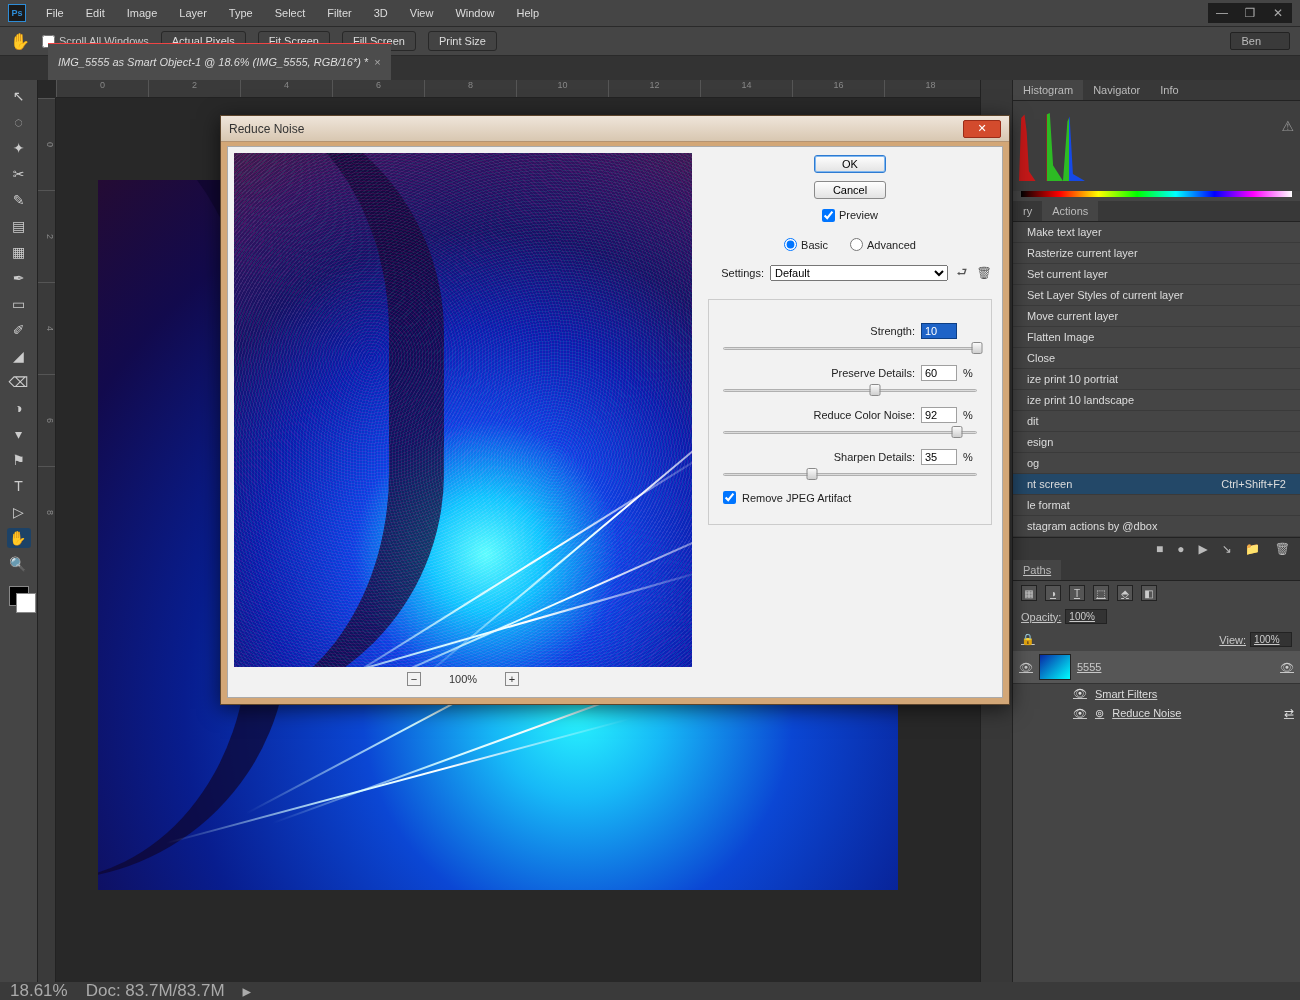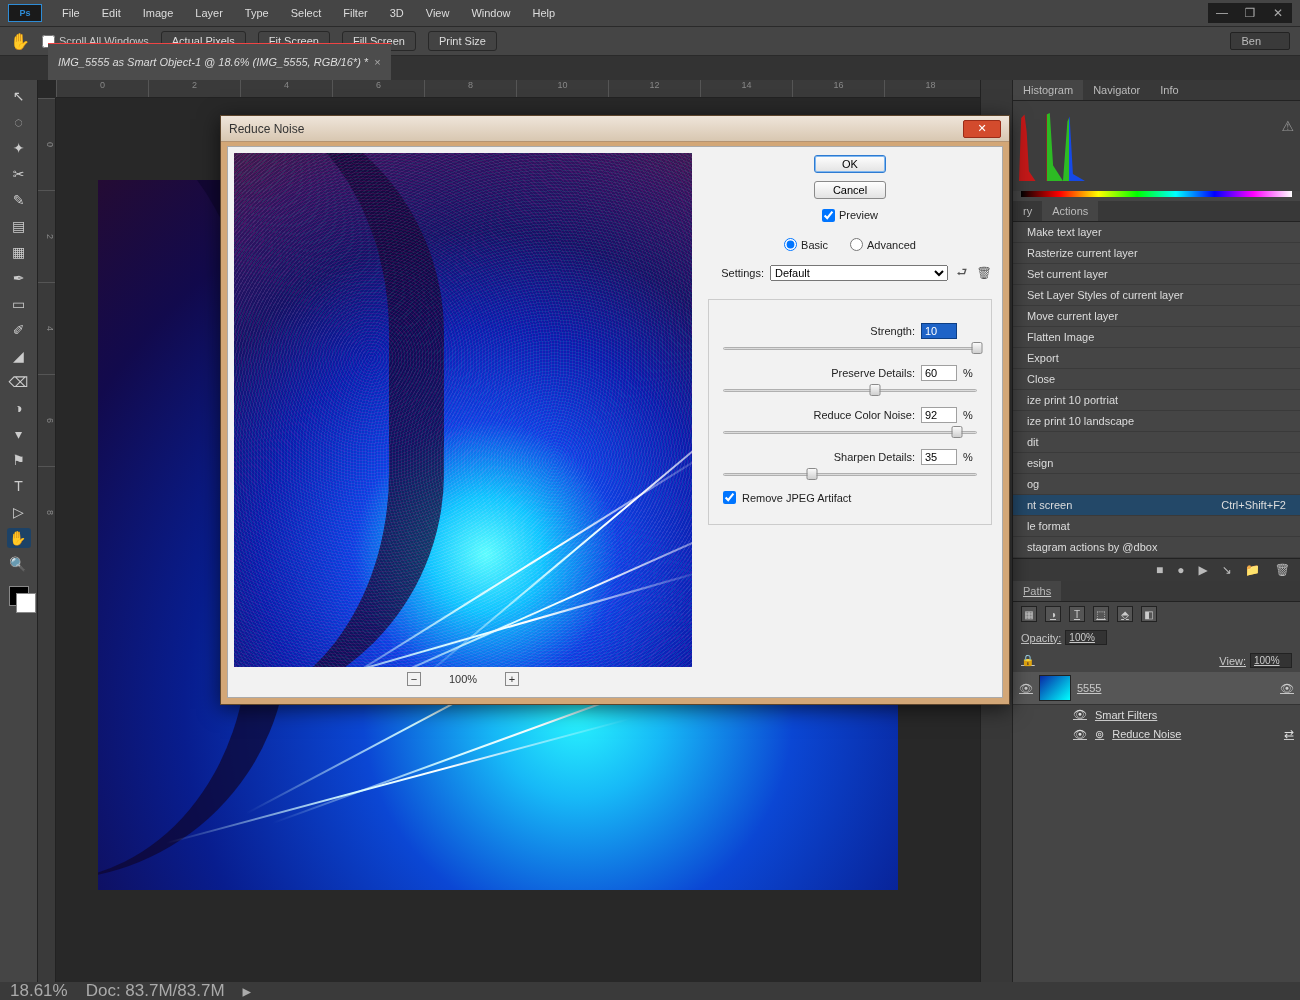--- a/index.html
+++ b/index.html
@@ -1,19 +1,19 @@
 <!DOCTYPE html>
 <html><head>
 <meta charset="utf-8">
 <style>
   * { margin:0; padding:0; box-sizing:border-box; font-family:"Segoe UI",Tahoma,Arial,sans-serif; }
   body { width:1300px; height:1000px; background:#282828; color:#c8c8c8; font-size:11px; overflow:hidden; position:relative; }
   
   .menubar { height:26px; background:#454545; display:flex; align-items:center; padding:0 8px; gap:2px; }
-  .ps-logo { width:34px; height:18px; background:#1a1a1a; border:1px solid #2e8cd6; color:#2e8cd6; font-weight:bold; font-size:9px; display:flex; align-items:center; justify-content:center; margin-right:8px; }
+  .ps-logo { width:18px; height:18px; background:#1a1a1a; border:1px solid #2e8cd6; color:#2e8cd6; font-weight:bold; font-size:9px; display:flex; align-items:center; justify-content:center; margin-right:8px; }
   .menubar .menu-item { padding:4px 10px; color:#ddd; cursor:default; }
   .window-controls { margin-left:auto; display:flex; gap:0; }
   .window-controls .wc { width:28px; height:20px; background:#1e1e1e; display:flex; align-items:center; justify-content:center; color:#aaa; font-size:12px; }
   
   .options-bar { height:30px; background:#454545; border-top:1px solid #2a2a2a; border-bottom:1px solid #2a2a2a; display:flex; align-items:center; padding:0 10px; gap:12px; }
   .opt-icon { font-size:16px; color:#ddd; }
   .opt-check { display:flex; align-items:center; gap:4px; }
   .opt-btn { background:#434343; border:1px solid #282828; padding:3px 10px; color:#ddd; border-radius:3px; font-size:11px; }
   .user-dd { margin-left:auto; background:#3a3a3a; border:1px solid #222; padding:2px 28px 2px 10px; color:#bbb; border-radius:2px; position:relative; }
   
@@ -226,23 +226,20 @@
             <div class="act-item">
               <span>Set Layer Styles of current layer</span>
             </div>
             <div class="act-item">
               <span>Move current layer</span>
             </div>
             <div class="act-item">
               <span>Flatten Image</span>
             </div>
             <div class="act-item">
-              <span>Export</span>
-            </div>
-            <div class="act-item">
               <span>Close</span>
             </div>
             <div class="act-item">
               <span>ize print 10 portriat</span>
             </div>
             <div class="act-item">
               <span>ize print 10 landscape</span>
             </div>
             <div class="act-item">
               <span>dit</span>

